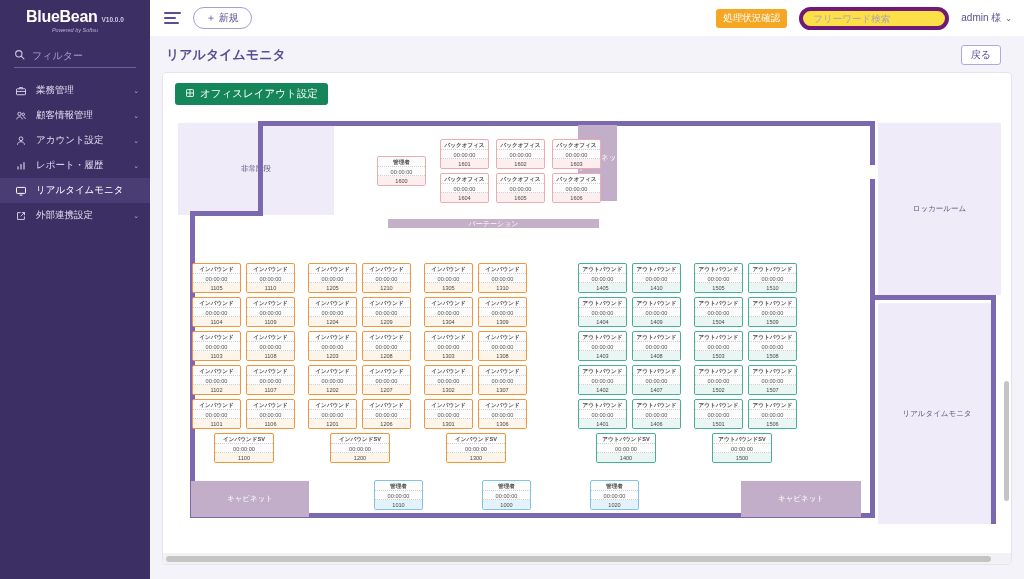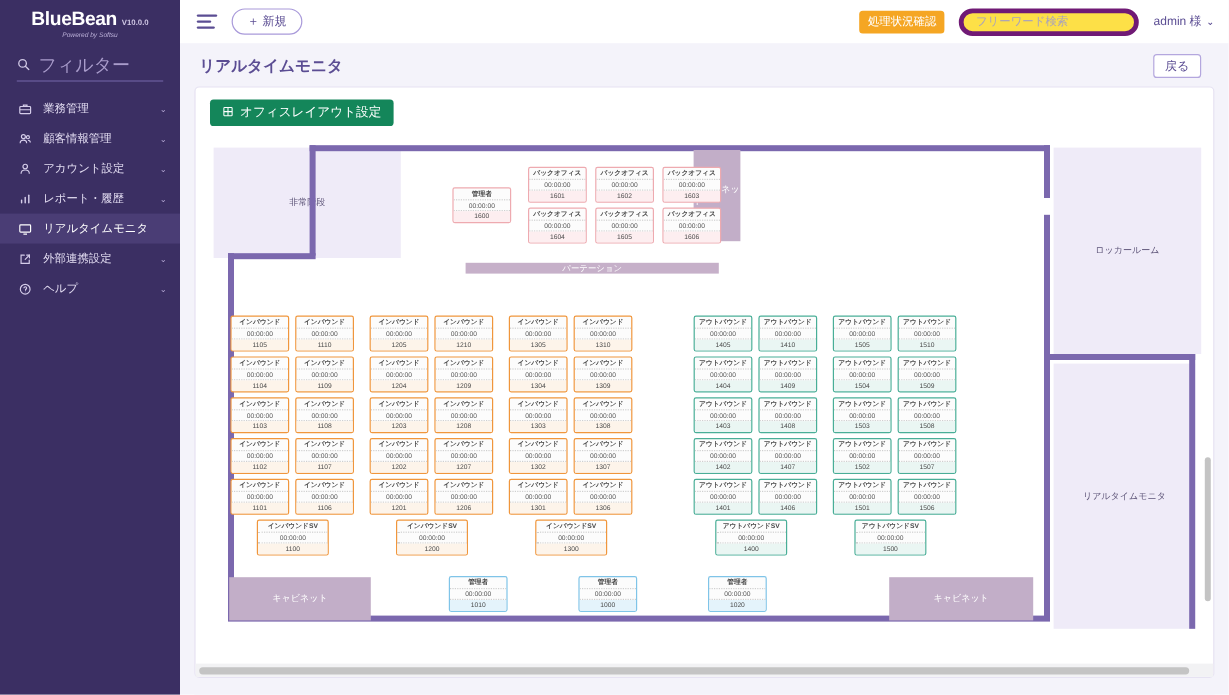--- a/index.html
+++ b/index.html
@@ -26,22 +26,22 @@
   .brand-ver { color: #cfc7e4; font-size: 6.5px; font-weight: bold; }
   .brand-sub { color: #b9aed6; font-size: 5.5px; font-style: italic; margin-top: 1px; }
 
   .filter-row {
     display: flex; align-items: center; gap: 7px;
     margin: 7px 14px 10px 14px; padding-bottom: 3px;
     border-bottom: 1px solid #6d5fa0;
   }
   .filter-input {
     background: transparent; border: 0; outline: none;
-    color: #cfc7e4; font-size: 15px; width: 100%;
-    font-family: Liberation Mono, monospace;
+    color: #cfc7e4; font-size: 10px; width: 100%;
+    font-family: Liberation Serif, serif;
   }
   .filter-input::placeholder { color: #a99ccb; }
 
   .nav-item {
     display: flex; align-items: center; gap: 9px;
     height: 25px; padding: 0 11px 0 14px;
     color: #e3ddf2; font-size: 9.5px; cursor: pointer;
   }
   .nav-item.active { background: #4a3d75; color: #ffffff; }
   .nav-ico { width: 13px; height: 13px; flex: 0 0 13px; display:flex; align-items:center; justify-content:center; }
@@ -250,31 +250,20 @@
           <svg width="12" height="12" viewBox="0 0 16 16" fill="none" stroke="#d5cdea" stroke-width="1.3" stroke-linecap="round">
             <path d="M12.5 9v3.6H3.4V3.5H7"></path>
               <path d="M9.6 3.4h3.1v3.1"></path>
               <line x1="12.7" y1="3.4" x2="8" y2="8.1"></line>
           </svg>
         </span>
         <span class="nav-label">外部連携設定</span>
         <span class="nav-caret">⌄</span>
       </div>
 
-      <div class="nav-item">
-        <span class="nav-ico">
-          <svg width="12" height="12" viewBox="0 0 16 16" fill="none" stroke="#d5cdea" stroke-width="1.3">
-            <circle cx="8" cy="8" r="5.4"></circle>
-              <path d="M6.6 6.4a1.5 1.5 0 1 1 1.8 1.8v1" stroke-linecap="round"></path>
-            <circle cx="8.1" cy="11" r="0.5" fill="#d5cdea" stroke="none"></circle>
-          </svg>
-        </span>
-        <span class="nav-label">ヘルプ</span>
-        <span class="nav-caret">⌄</span>
-      </div>
     </nav>
   </aside>
 
   <div class="main">
 
     <header class="topbar">
       <div class="hamburger">
           <i></i>
           <i></i>
           <i></i>

